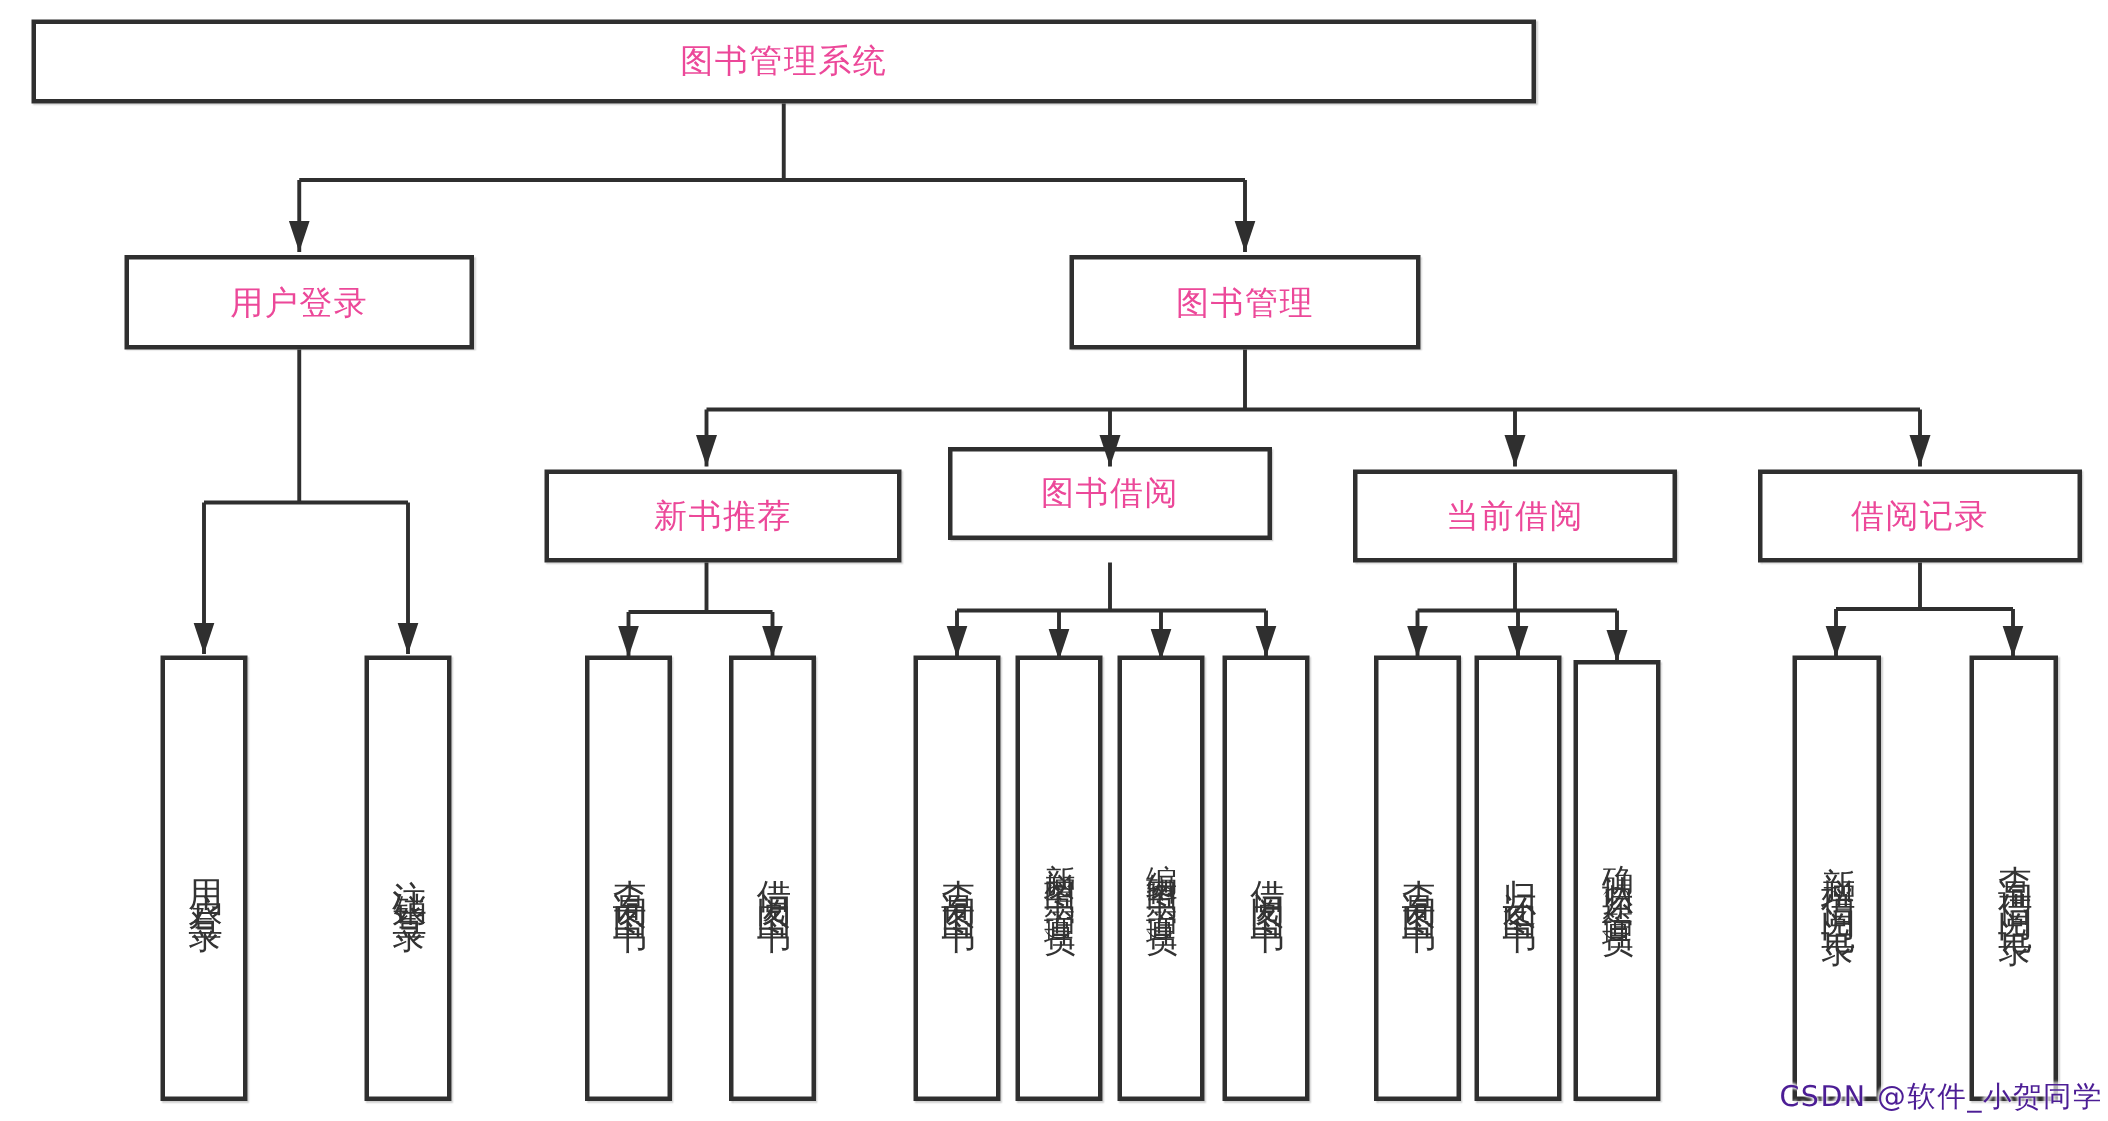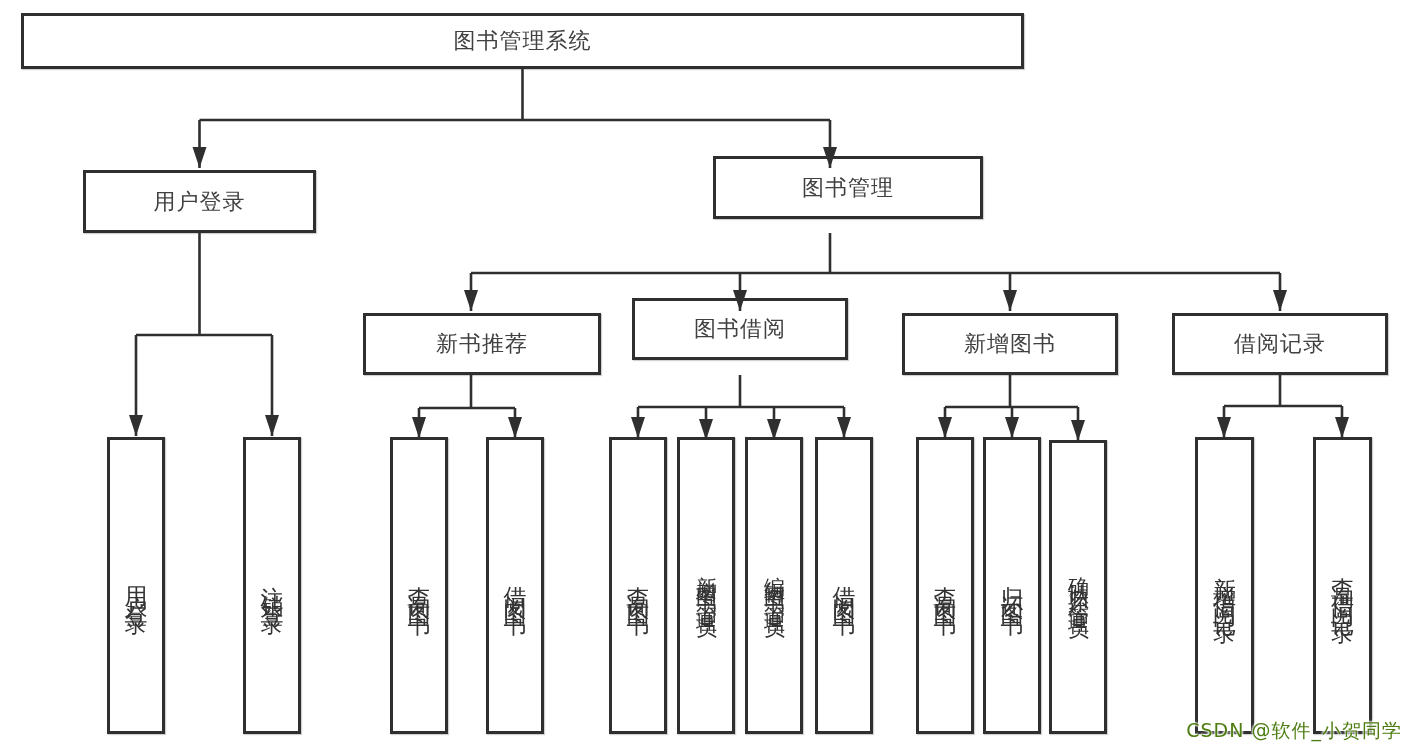--- a/index.html
+++ b/index.html
@@ -19,21 +19,21 @@
     align-items:center;
     justify-content:center;
     box-sizing:border-box;
     z-index:1;
     color:#333333;
   }
   .hlabel{
     font-size:22px;
     letter-spacing:1px;
     white-space:nowrap;
-    color:#404040;
+    color:#ec4899;
   }
   .vlabel{
     writing-mode:vertical-rl;
     font-size:23px;
     letter-spacing:9px;
     color:#333333;
     line-height:1;
   }
   .vlabel.long{
     font-size:21px;
@@ -44,21 +44,21 @@
     left:0;top:0;
     z-index:2;
     pointer-events:none;
   }
   #watermark{
     position:absolute;
     right:3px;
     bottom:3px;
     z-index:3;
     font-size:19px;
-    color:#4d7c0f;
+    color:#4c1d95;
     letter-spacing:1px;
     text-shadow:0 0 2px #ffffff,1px 1px 2px #ffffff,-1px -1px 2px #ffffff;
     white-space:nowrap;
   }
 </style>
 </head>
 <body>
 
 <div id="stage">
 
@@ -119,32 +119,32 @@
     </g>
   </svg>
 
   <div class="node" style="left:21px;top:13px;width:1003px;height:56px">
     <span class="hlabel">图书管理系统</span>
   </div>
 
   <div class="node" style="left:83px;top:170px;width:233px;height:63px">
     <span class="hlabel">用户登录</span>
   </div>
-  <div class="node" style="left:713px;top:156px;width:270px;height:63px">
+  <div class="node" style="left:713px;top:170px;width:234px;height:63px">
     <span class="hlabel">图书管理</span>
   </div>
 
   <div class="node" style="left:363px;top:313px;width:238px;height:62px">
     <span class="hlabel">新书推荐</span>
   </div>
   <div class="node" style="left:632px;top:298px;width:216px;height:62px">
     <span class="hlabel">图书借阅</span>
   </div>
   <div class="node" style="left:902px;top:313px;width:216px;height:62px">
-    <span class="hlabel">新增图书</span>
+    <span class="hlabel">当前借阅</span>
   </div>
   <div class="node" style="left:1172px;top:313px;width:216px;height:62px">
     <span class="hlabel">借阅记录</span>
   </div>
 
   <div class="node" style="left:107px;top:437px;width:58px;height:297px">
     <span class="vlabel">用户登录</span>
   </div>
   <div class="node" style="left:243px;top:437px;width:58px;height:297px">
     <span class="vlabel">注销登录</span>

